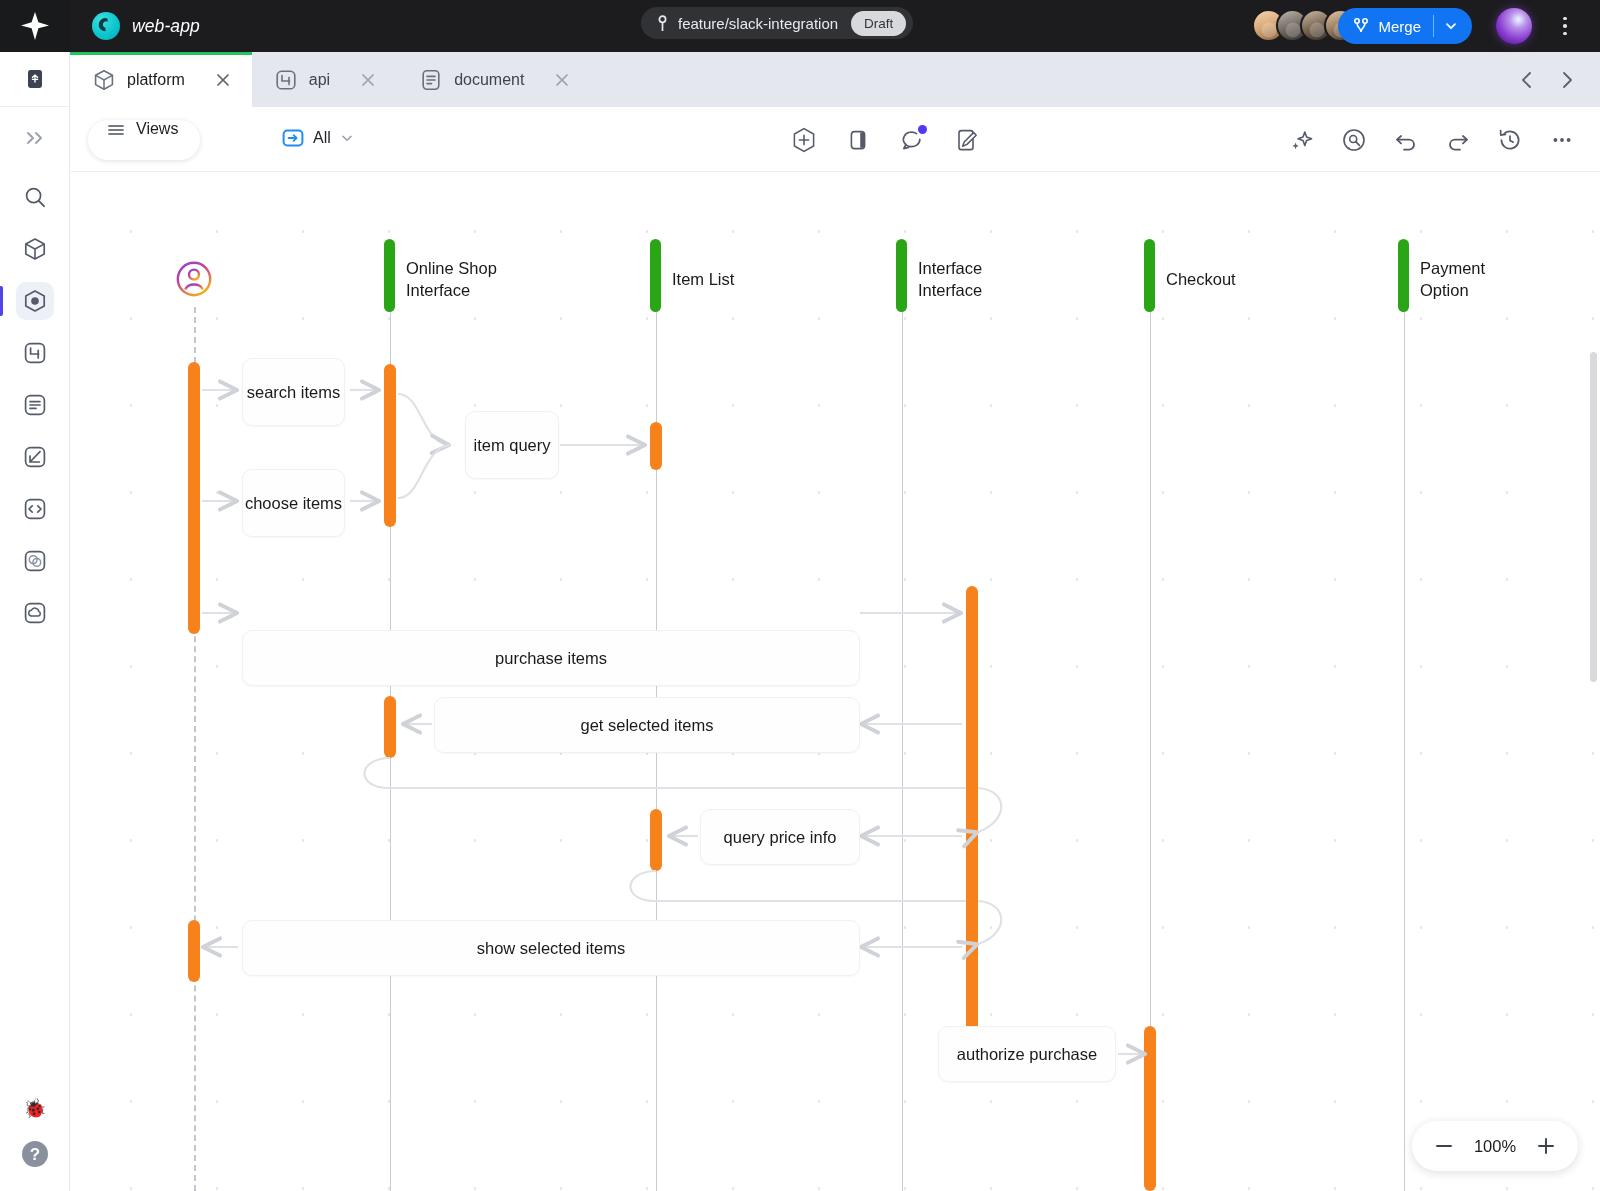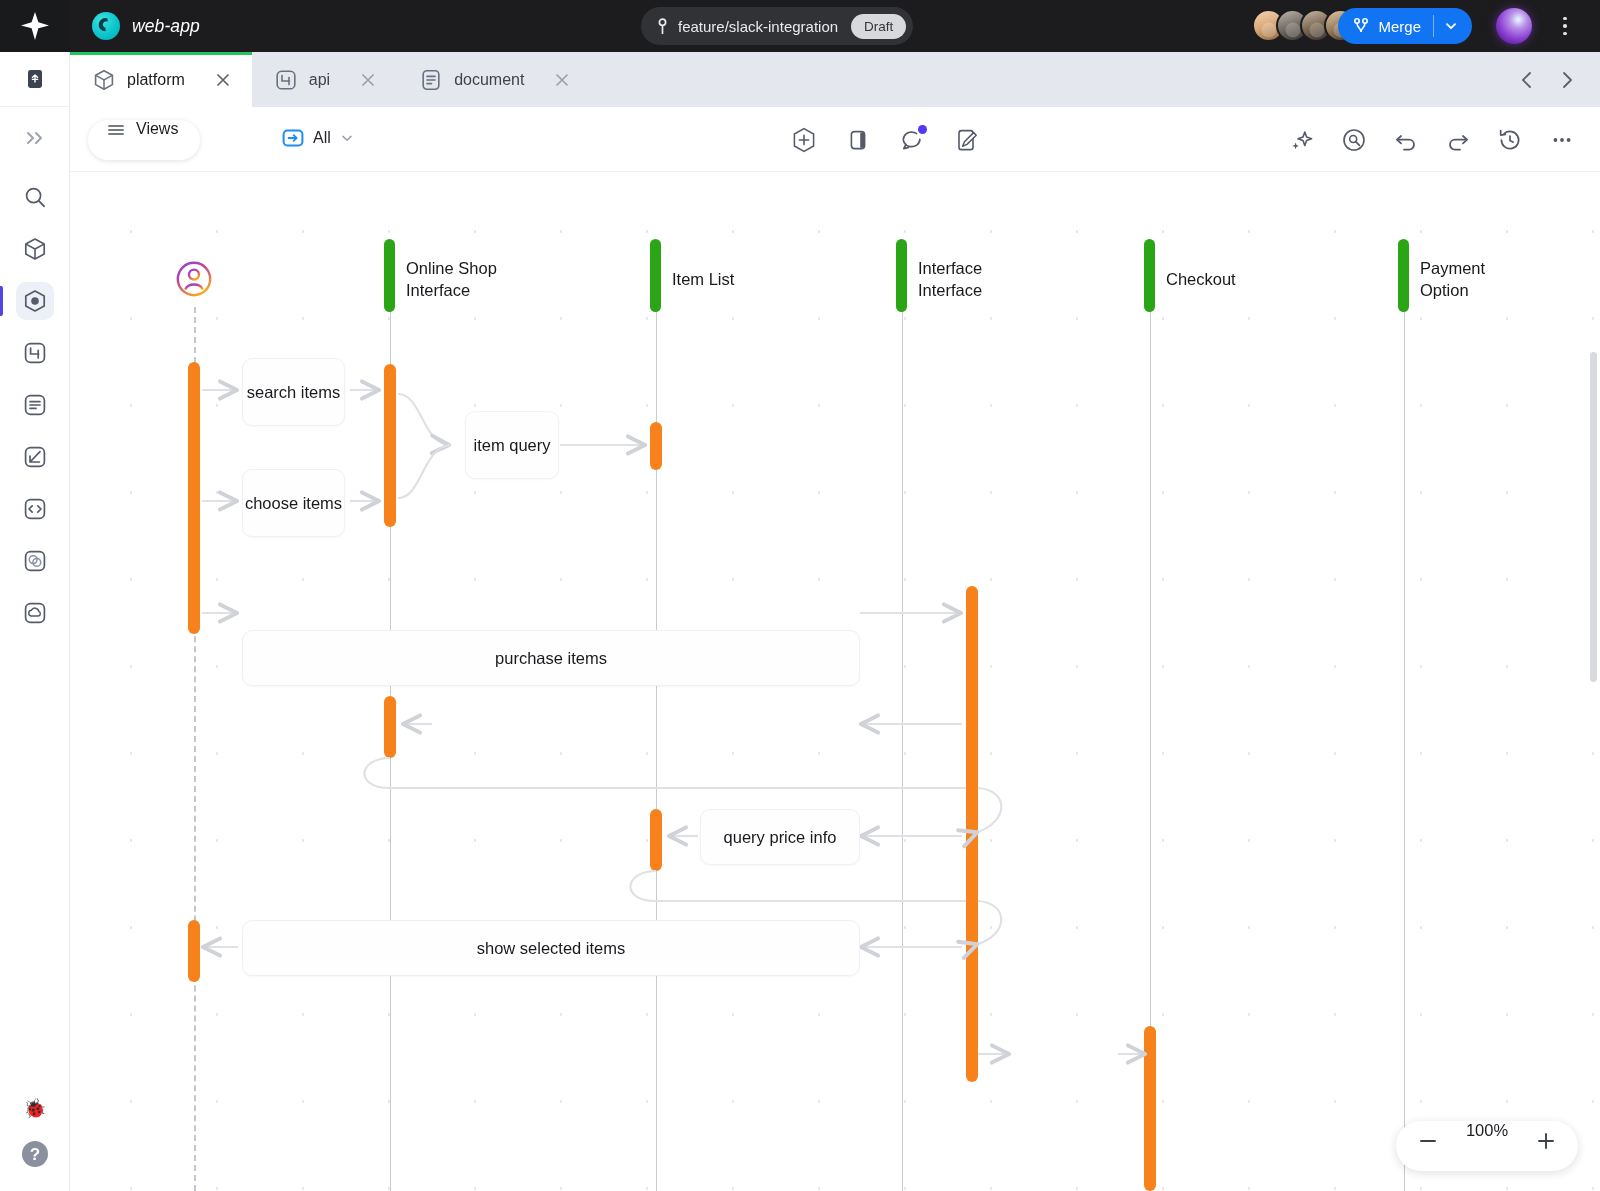--- a/index.html
+++ b/index.html
@@ -30,21 +30,21 @@
   .proj-badge {
     width: 28px; height: 28px; border-radius: 50%;
     background: radial-gradient(circle at 35% 30%, #3de0e0 0%, #0cc6cc 55%, #00a8b5 100%);
     display: flex; align-items: center; justify-content: center;
     flex-shrink: 0;
   }
   .proj-name { color: #fff; font-size: 17.5px; letter-spacing: .1px; }
 
   .branch-pill {
     position: absolute; left: 641px; top: 7px;
-    height: 38px; border-radius: 19px;
+    height: 32px; border-radius: 19px;
     background: #313235;
     display: flex; align-items: center; gap: 9px;
     padding: 0 7px 0 15px;
   }
   .branch-ico { width: 13px; height: 17px; flex-shrink: 0; }
   .branch-text { color: #e9eaec; font-size: 15px; }
   .draft-chip {
     background: #d8d9dd; color: #34353a;
     font-size: 13.5px; border-radius: 14px;
     padding: 5px 13px; margin-left: 4px;
@@ -187,21 +187,21 @@
     font-size:16.5px; color:#191a1e; line-height:22px; text-align:center;
     box-shadow: 0 1px 2px rgba(30,35,50,.035);
   }
   svg.ov { position:absolute; left:0; top:0; width:1530px; height:1019px; pointer-events:none; overflow:visible; }
 
   
   .zoomctl {
     position:absolute; right:22px; bottom:20px;
     height:50px; border-radius:25px; background:#fff;
     box-shadow: 0 2px 10px rgba(20,25,45,.14);
-    display:flex; align-items:flex-start; gap:12px; padding: 0 12px;
+    display:flex; align-items:center; gap:4px; padding: 0 12px;
   }
   .zoomctl .zb { width:40px; height:40px; display:flex; align-items:center; justify-content:center; cursor:pointer; }
   .zoomctl .zv { font-size:16.5px; color:#1d1e22; min-width:54px; text-align:center; }
   .scrollbar-v { position:absolute; right:3px; top:180px; width:7px; height:330px; border-radius:4px; background:#d8dade; }
 </style>
 </head>
 <body>
 
 <div class="topbar">
   <div class="logo-cell">
@@ -607,25 +607,31 @@
     </div>
     <div class="msgbox" style="left:395px; top:239px; width:94px; height:68px; flex-direction:column;">
       <span>item query</span>
     </div>
     <div class="msgbox" style="left:172px; top:297px; width:103px; height:68px; flex-direction:column;">
       <span>choose items</span>
     </div>
     <div class="msgbox" style="left:172px; top:414px; width:618px; height:56px;margin-top:44px;">
       <span>purchase items</span>
     </div>
+    <div class="msgbox" style="left:364px; top:525px; width:426px; height:56px;">
+      <span>get selected items</span>
+    </div>
     <div class="msgbox" style="left:630px; top:637px; width:160px; height:56px;">
       <span>query price info</span>
     </div>
     <div class="msgbox" style="left:172px; top:748px; width:618px; height:56px;">
       <span>show selected items</span>
+    </div>
+    <div class="msgbox" style="left:868px; top:854px; width:178px; height:56px;">
+      <span>authorize purchase</span>
     </div>
 
   </div>
 
   <div class="scrollbar-v"></div>
 
   <div class="zoomctl">
     <span class="zb">
       <svg viewBox="0 0 24 24" width="24" height="24">
           <path d="M5 12 L19 12" stroke="#3d414c" stroke-width="1.9" stroke-linecap="round"></path>

